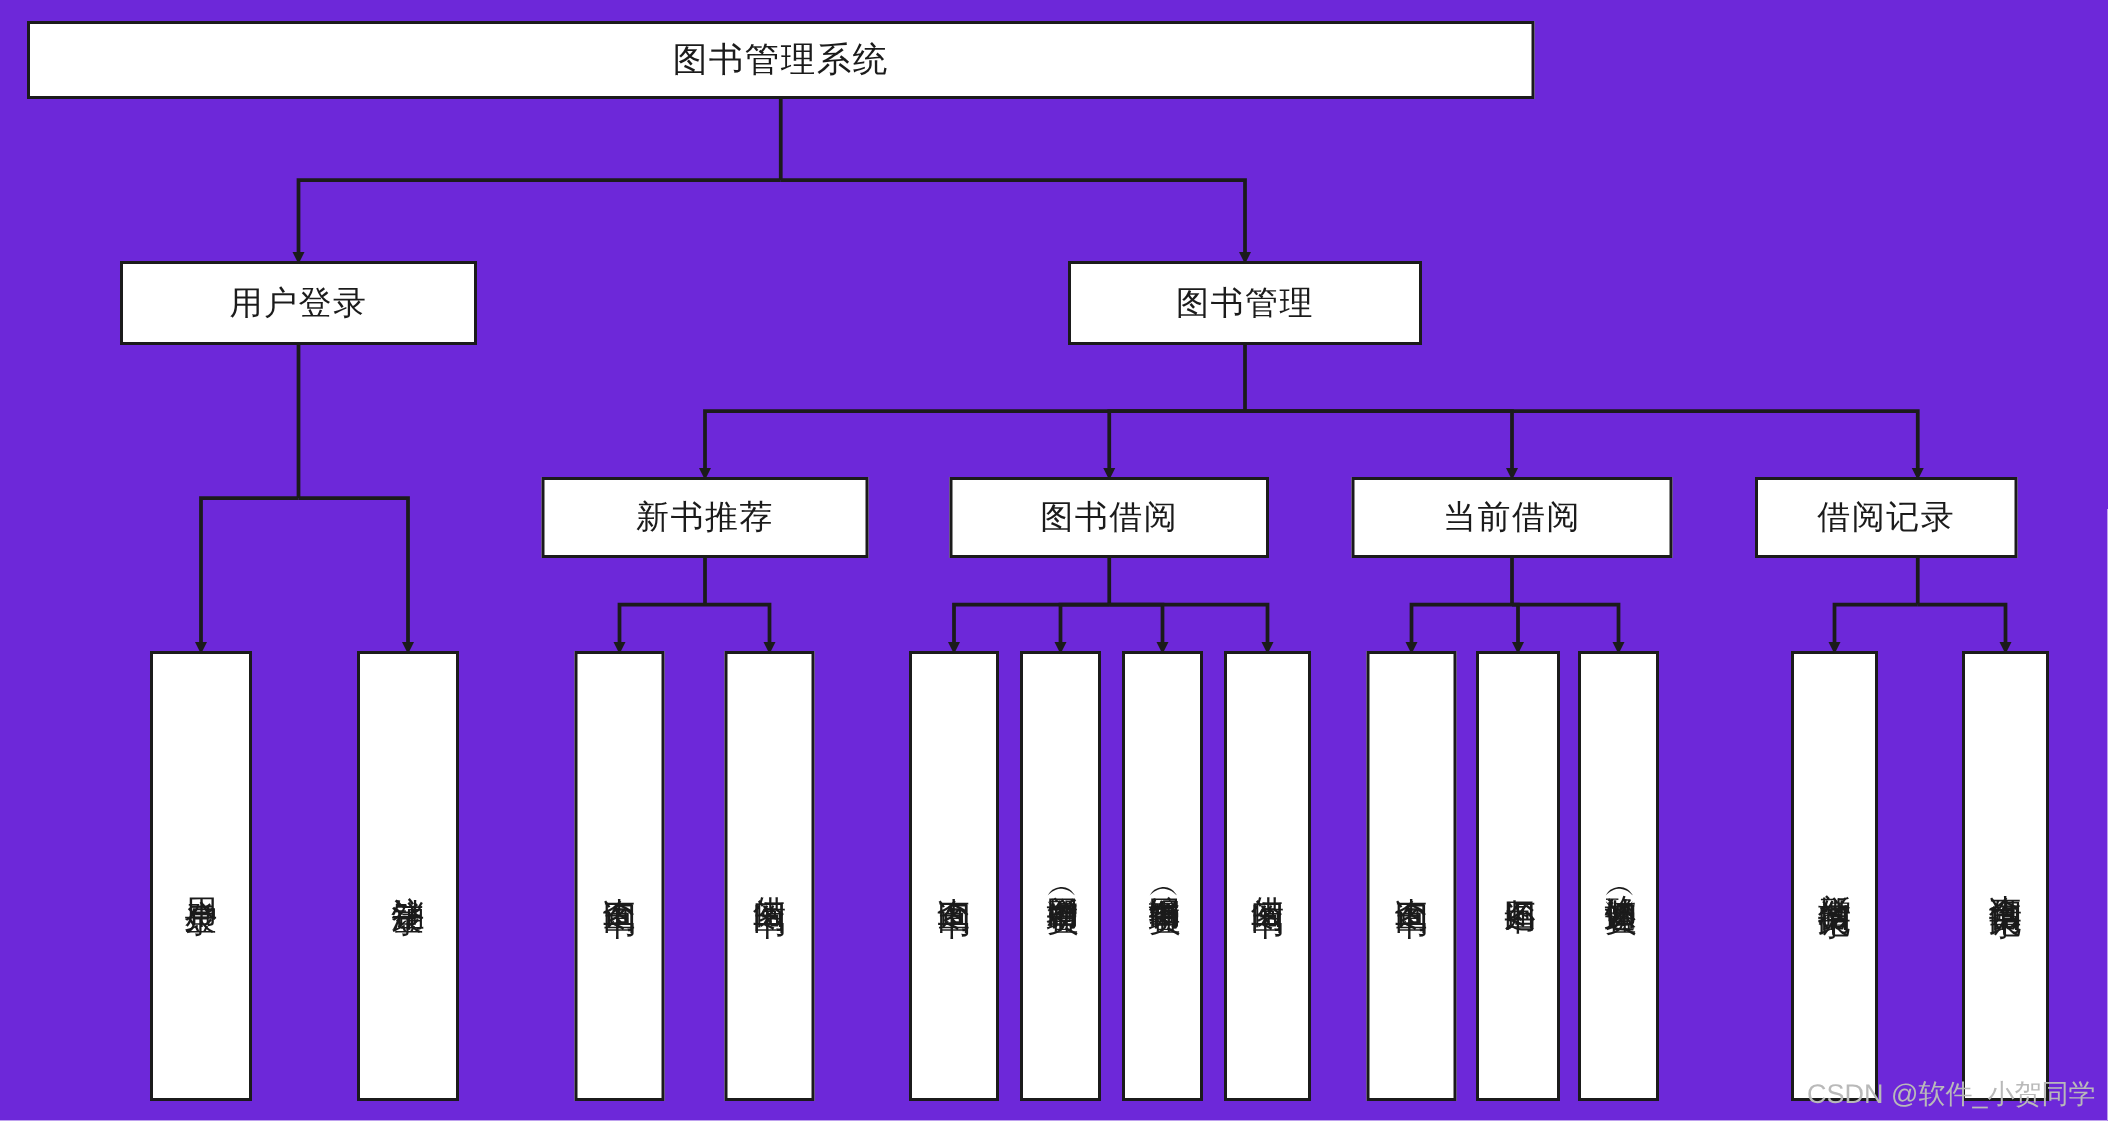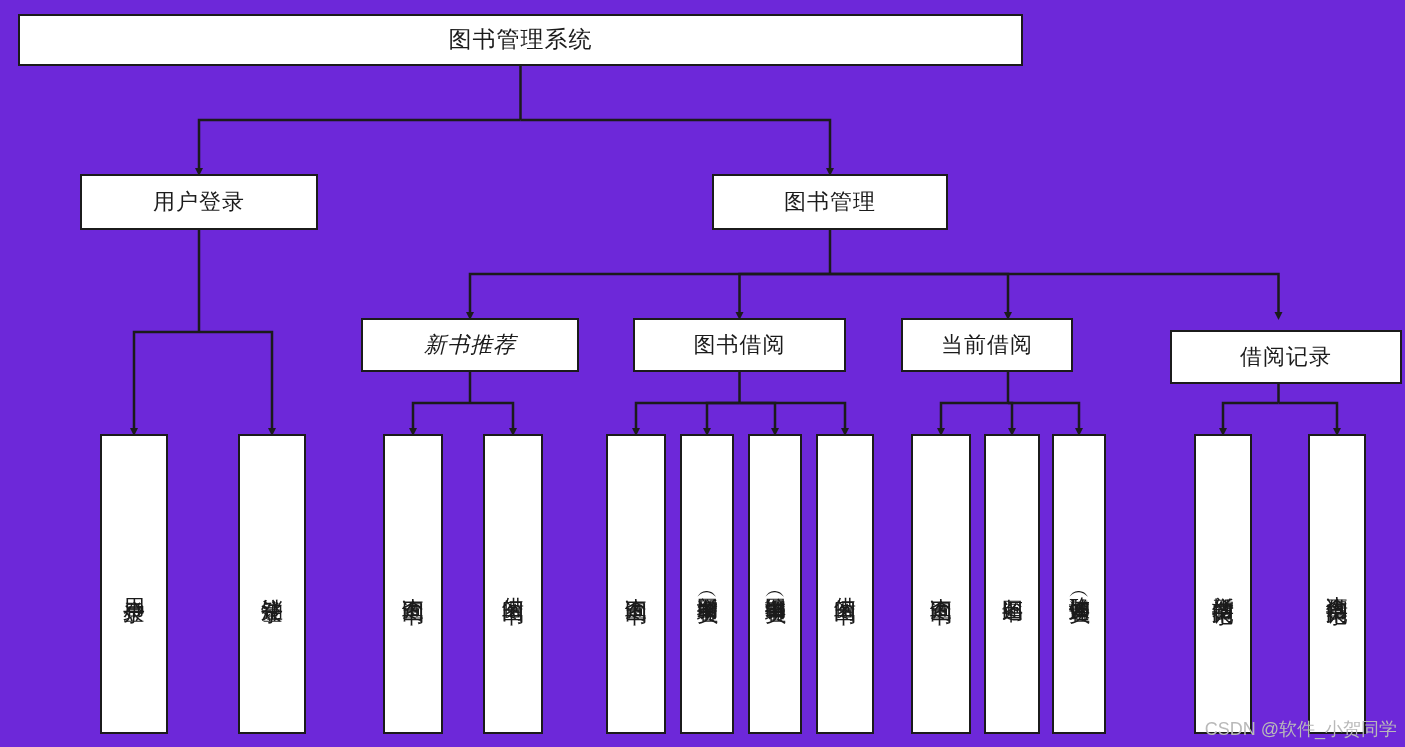--- a/index.html
+++ b/index.html
@@ -111,30 +111,30 @@
   <div id="nodes">
       <div class="node h-node root" style="left: 18px; top: 14px; width: 1005px; height: 52px;">
         <span class="label">图书管理系统</span>
       </div>
       <div class="node h-node" style="left: 80px; top: 174px; width: 238px; height: 56px;">
         <span class="label">用户登录</span>
       </div>
       <div class="node h-node" style="left: 712px; top: 174px; width: 236px; height: 56px;">
         <span class="label">图书管理</span>
       </div>
-      <div class="node h-node" style="left: 361px; top: 318px; width: 218px; height: 54px; font-style: italic;">
+      <div class="node h-node" style="left: 361px; top: 318px; width: 218px; height: 54px;">
         <span class="label">新书推荐</span>
       </div>
       <div class="node h-node" style="left: 633px; top: 318px; width: 213px; height: 54px; text-align: right;">
         <span class="label">图书借阅</span>
       </div>
-      <div class="node h-node" style="left: 901px; top: 318px; width: 172px; height: 54px;">
+      <div class="node h-node" style="left: 901px; top: 318px; width: 214px; height: 54px;">
         <span class="label">当前借阅</span>
       </div>
-      <div class="node h-node" style="left: 1170px; top: 318px; width: 232px; height: 54px; margin-top: 12px;">
+      <div class="node h-node" style="left: 1170px; top: 318px; width: 175px; height: 54px;">
         <span class="label">借阅记录</span>
       </div>
       <div class="node v-node" style="left: 100px; top: 434px; width: 68px; height: 300px;">
         <span class="label">用户登录</span>
       </div>
       <div class="node v-node" style="left: 238px; top: 434px; width: 68px; height: 300px;">
         <span class="label">注销登录</span>
       </div>
       <div class="node v-node" style="left: 383px; top: 434px; width: 60px; height: 300px;">
         <span class="label">查询图书</span>

